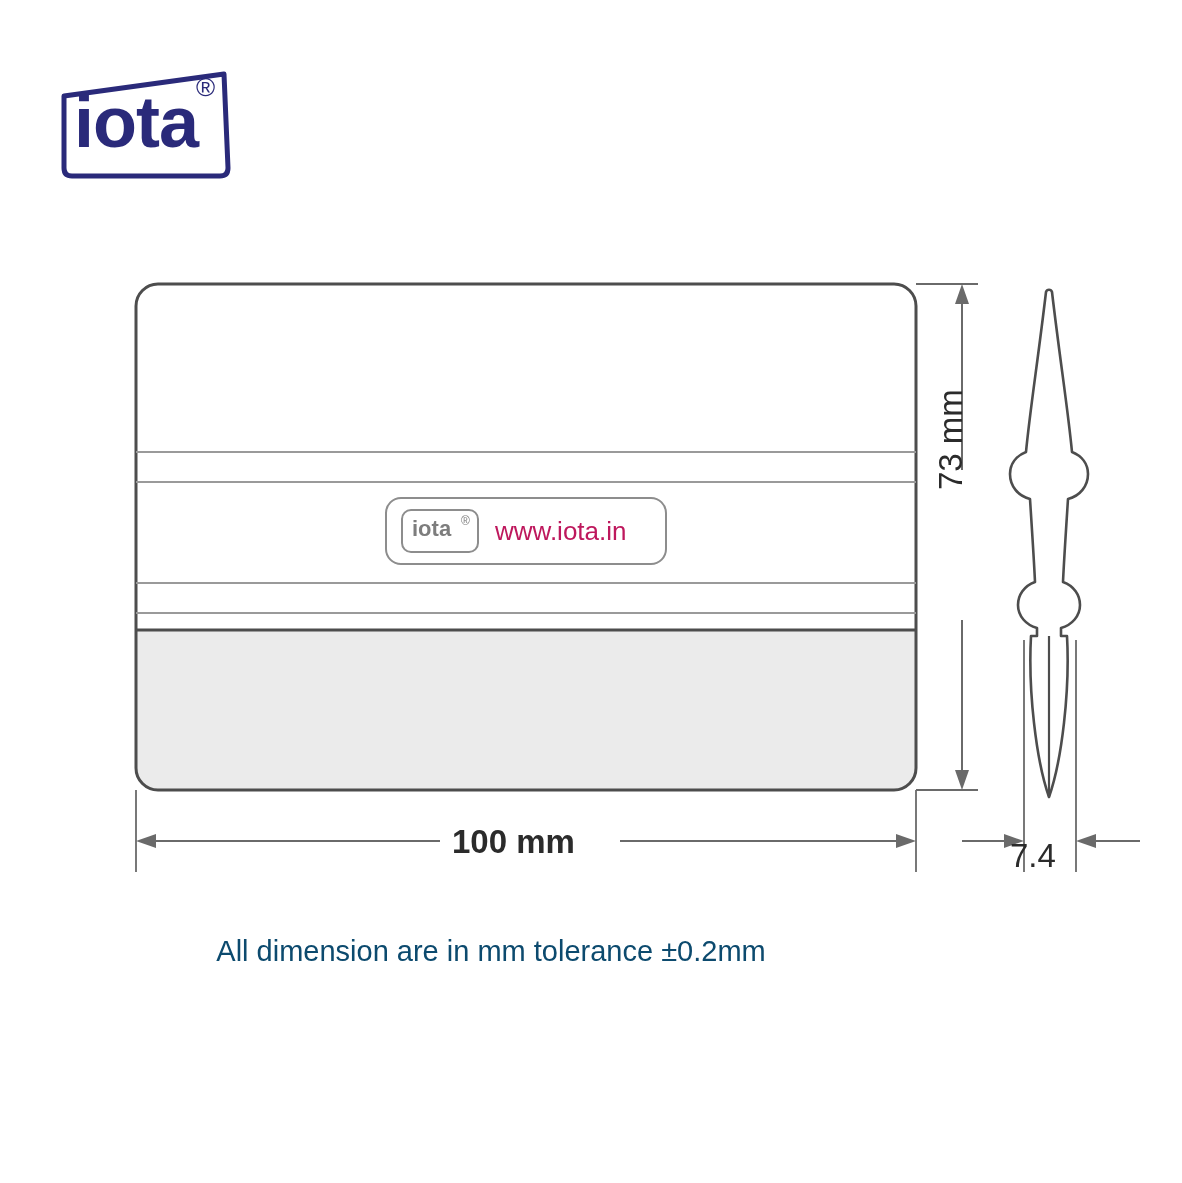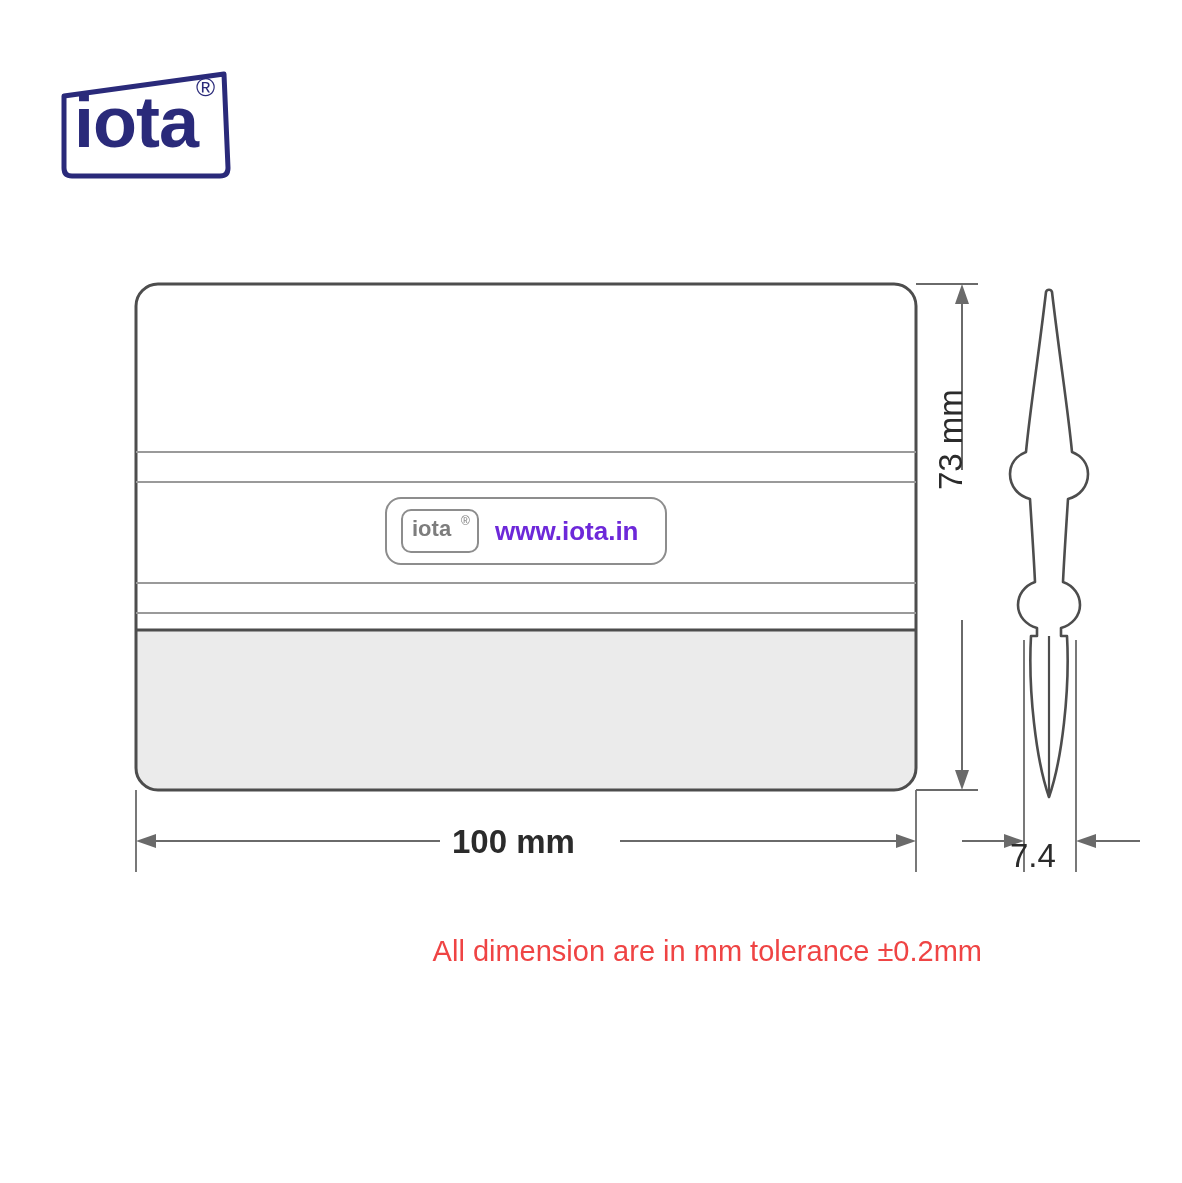--- a/index.html
+++ b/index.html
@@ -50,23 +50,23 @@
     width: 1182px;
     height: 1183px;
   }
 
   
   #caption {
     position: absolute;
     left: 0;
     top: 935px;
     width: 982px;
-    text-align: right;
+    text-align: center;
     font-size: 29px;
-    color: #ef4444;
+    color: #0c4a6e;
   }
 
   
   #card-label {
     position: absolute;
     left: 385px;
     top: 497px;
     width: 282px;
     height: 68px;
     border: 2px solid #8d8d8d;
@@ -97,22 +97,22 @@
   #card-label .mini-logo .mini-reg {
     position: absolute;
     left: 58px;
     top: 3px;
     font-size: 12px;
     color: #7d7d7d;
   }
   #card-label .site {
     margin-left: 16px;
     font-size: 26px;
-    font-weight: bold;
-    color: #6d28d9;
+    font-weight: normal;
+    color: #be185d;
     letter-spacing: 0px;
   }
 
   
   .dim-text {
     position: absolute;
     font-size: 33px;
     color: #2b2b2b;
     white-space: nowrap;
   }

